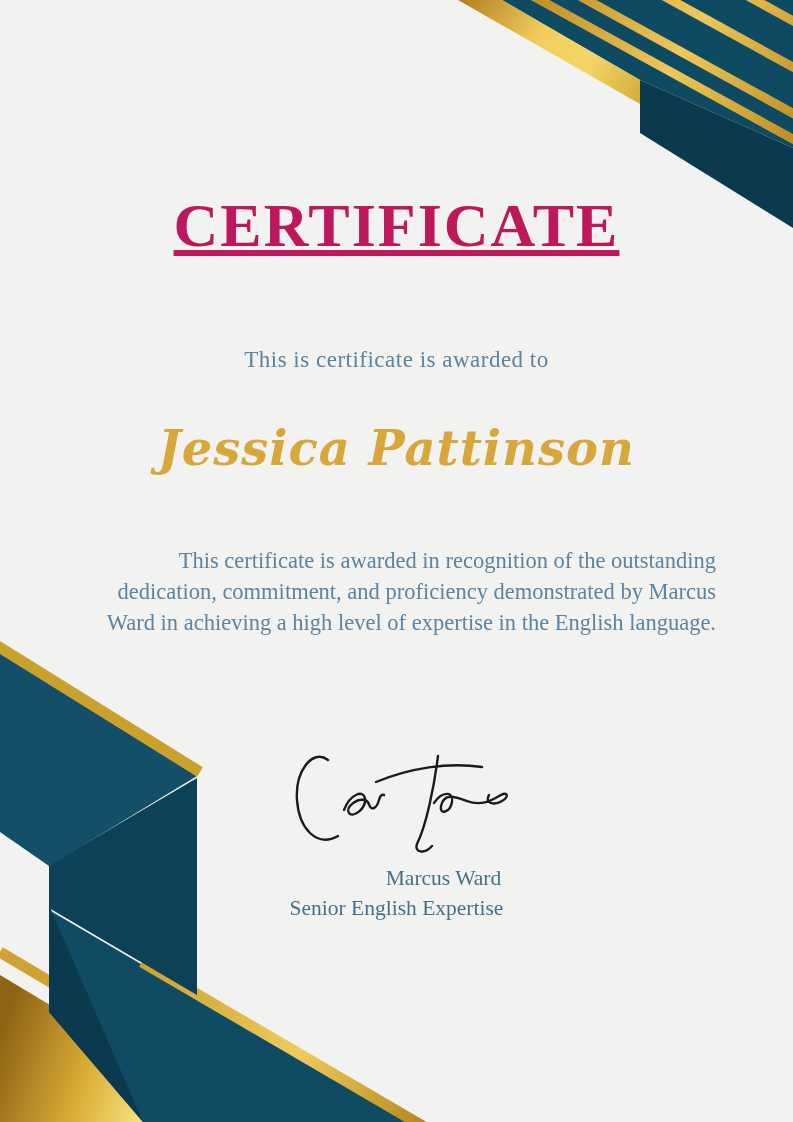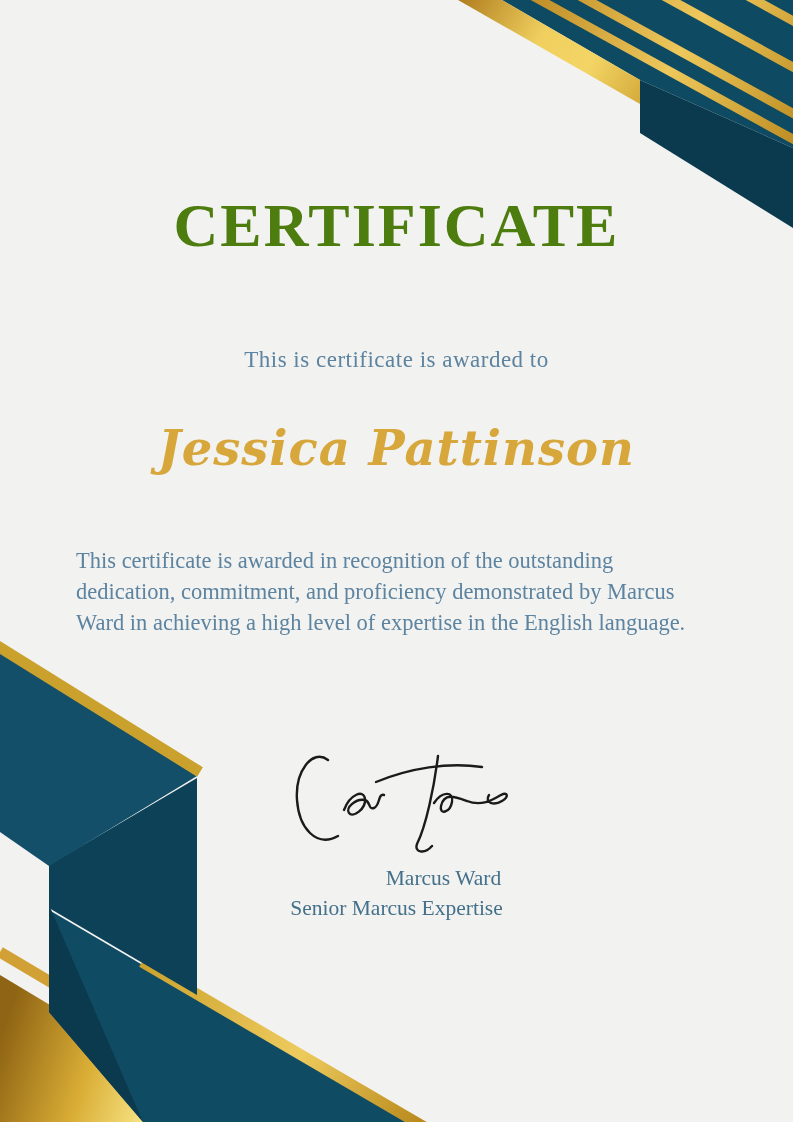--- a/index.html
+++ b/index.html
@@ -13,43 +13,44 @@
     background:#f2f2f0;
   }
   .deco{
     position:absolute;left:0;top:0;width:793px;height:1122px;pointer-events:none;
   }
   .content{position:absolute;left:0;top:0;width:793px;height:1122px;}
   .ctext{position:absolute;left:0;width:100%;text-align:center;}
   .title{
     top:190px;
     font-size:62px;font-weight:700;letter-spacing:2px;
-    color:#4d7c0f;
+    color:#be185d;
     font-family:"Liberation Serif", serif;
+    text-decoration:underline;
   }
   .subtitle{
     top:253px;
     font-size:30px;font-weight:400;letter-spacing:3px;
     color:#6f90a3;
   }
   .award-line{
     top:347px;
     font-size:23px;color:#5c83a0;letter-spacing:0.5px;
   }
   .recipient{
     top:420px;
     font-size:48px;font-style:italic;font-weight:600;
     color:#d7a73c;
     font-family:"DejaVu Serif", serif;
     letter-spacing:1px;
   }
   .description{
     top:546px;left:76px;width:640px;
     font-size:22.5px;line-height:1.37;color:#5c83a0;
-    text-align:left;
+    text-align:right;
   }
   .sig-svg{position:absolute;left:288px;top:746px;width:222px;height:112px;}
   .sig-name{
     top:866px;
     font-size:21.5px;color:#44708a;padding-left:47px;
   }
   .sig-title{
     top:896px;
     font-size:21.5px;color:#44708a;
   }
@@ -128,16 +129,16 @@
         <path d="M40,14 C24,2 7,26 9,54 C11,82 28,102 50,90"></path>
         <path d="M56,64 C62,48 76,43 77,53 C78,63 65,72 61,67 C57,62 68,52 77,54 C83,56 80,64 86,62 C92,60 90,47 96,49"></path>
         <path d="M88,36 C122,22 160,16 194,21"></path>
         <path d="M150,10 C146,42 138,80 129,98 C126,106 136,109 144,100"></path>
         <path d="M146,57 C154,45 166,45 164,56 C162,67 151,69 153,60 C156,46 168,51 179,55 C194,61 206,53 213,49 C220,45 221,51 214,55 C206,60 196,57 201,49"></path>
       </g>
     </svg>
 
     <div class="ctext sig-name">Marcus Ward</div>
 
-    <div class="ctext sig-title">Senior Marcus Expertise</div>
+    <div class="ctext sig-title">Senior English Expertise</div>
 
   </div>
 </div>
 
 </body></html>

